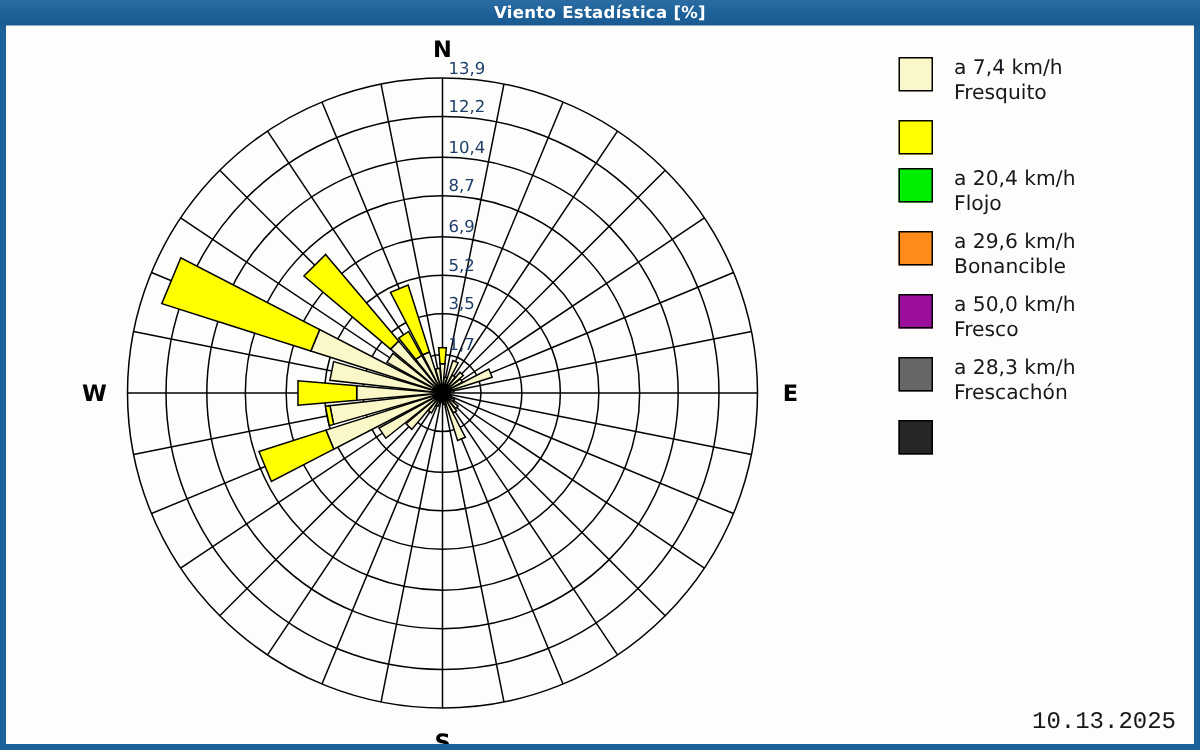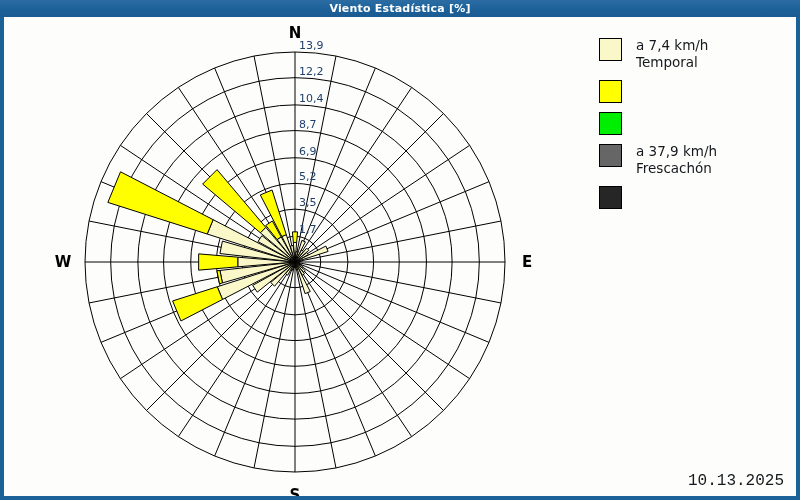--- a/index.html
+++ b/index.html
@@ -231,33 +231,51 @@
           </g>
         </svg>
     </div>
 
     <div id="legend">
 
     <div class="legend-row">
           <div class="swatch" style="background: rgb(250, 248, 200);"></div>
           <div class="legend-text">
             <span class="lt-speed">a 7,4 km/h</span>
-            <span class="lt-name">Temporal</span>
+            <span class="lt-name">Fresquito</span>
           </div>
         </div>
         <div class="legend-row">
           <div class="swatch" style="background: rgb(255, 255, 0);"></div>
         </div>
         <div class="legend-row">
           <div class="swatch" style="background: rgb(0, 238, 0);"></div>
+          <div class="legend-text">
+            <span class="lt-speed">a 20,4 km/h</span>
+            <span class="lt-name">Flojo</span>
+          </div>
+        </div>
+        <div class="legend-row">
+          <div class="swatch" style="background: rgb(255, 140, 26);"></div>
+          <div class="legend-text">
+            <span class="lt-speed">a 29,6 km/h</span>
+            <span class="lt-name">Bonancible</span>
+          </div>
+        </div>
+        <div class="legend-row">
+          <div class="swatch" style="background: rgb(156, 15, 156);"></div>
+          <div class="legend-text">
+            <span class="lt-speed">a 50,0 km/h</span>
+            <span class="lt-name">Fresco</span>
+          </div>
         </div>
         <div class="legend-row">
           <div class="swatch" style="background: rgb(102, 102, 102);"></div>
           <div class="legend-text">
-            <span class="lt-speed">a 37,9 km/h</span>
+            <span class="lt-speed">a 28,3 km/h</span>
             <span class="lt-name">Frescachón</span>
           </div>
         </div>
         <div class="legend-row">
           <div class="swatch" style="background: rgb(38, 38, 38);"></div>
           <div class="legend-text">
           </div>
         </div>
       </div>
 

